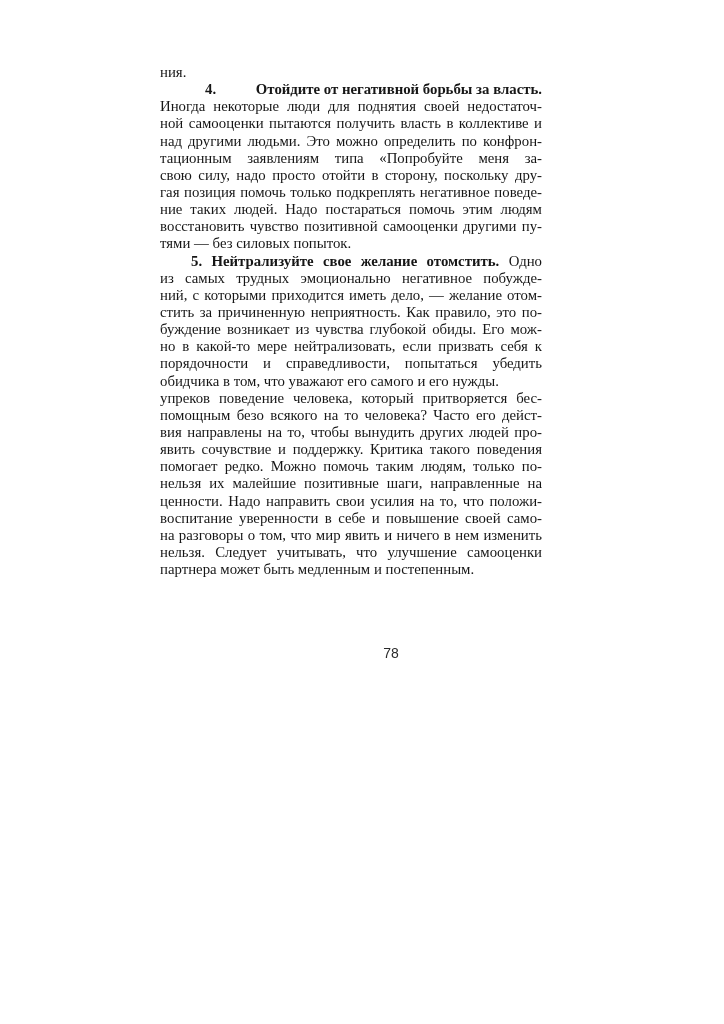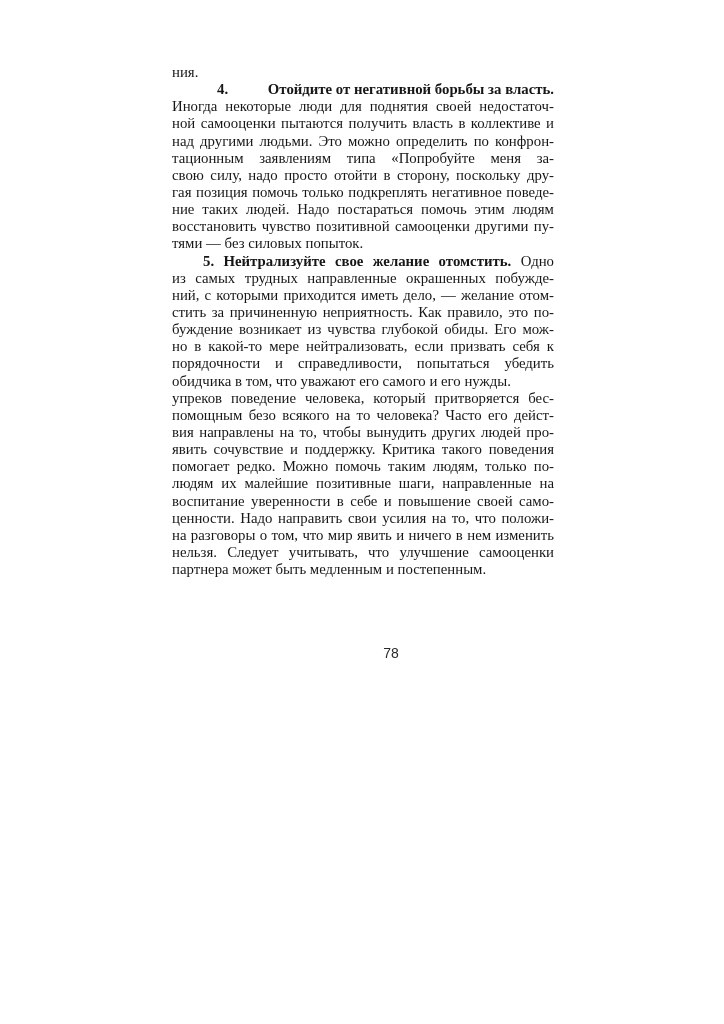--- a/index.html
+++ b/index.html
@@ -10,21 +10,21 @@
   .page {
     position: relative;
     width: 724px;
     height: 1024px;
     background: #ffffff;
     overflow: hidden;
     font-family: "Liberation Serif", serif;
   }
   .text-block {
     position: absolute;
-    left: 172px;
+    left: 160px;
     top: 64px;
     width: 382px;
     color: #161616;
     font-size: 14.8px;
   }
   .line {
     line-height: 17.15px;
     height: 17.15px;
     text-justify: inter-word;
   }
@@ -77,36 +77,36 @@
         <div class="line justify"><span>над другими людьми. Это можно определить по конфрон-</span></div>
         <div class="line justify"><span>тационным заявлениям типа «Попробуйте меня за-</span></div>
         <div class="line justify"><span>свою силу, надо просто отойти в сторону, поскольку дру-</span></div>
         <div class="line justify"><span>гая позиция помочь только подкреплять негативное поведе-</span></div>
         <div class="line justify"><span>ние таких людей. Надо постараться помочь этим людям</span></div>
         <div class="line justify"><span>восстановить чувство позитивной самооценки другими пу-</span></div>
         <div class="line"><span>тями — без силовых попыток.</span></div>
       </div>
       <div>
         <div class="line justify" style="text-indent: 31px;"><span class="b">5. Нейтрализуйте свое желание отомстить.</span><span> Одно</span></div>
-        <div class="line justify"><span>из самых трудных направленные окрашенных побужде-</span></div>
+        <div class="line justify"><span>из самых трудных эмоционально негативное побужде-</span></div>
         <div class="line justify"><span>ний, с которыми приходится иметь дело, — желание отом-</span></div>
         <div class="line justify"><span>стить за причиненную неприятность. Как правило, это по-</span></div>
         <div class="line justify"><span>буждение возникает из чувства глубокой обиды. Его мож-</span></div>
         <div class="line justify"><span>но в какой-то мере нейтрализовать, если призвать себя к</span></div>
         <div class="line justify"><span>порядочности и справедливости, попытаться убедить</span></div>
         <div class="line"><span>обидчика в том, что уважают его самого и его нужды.</span></div>
       </div>
       <div>
         <div class="line justify"><span>упреков поведение человека, который притворяется бес-</span></div>
         <div class="line justify"><span>помощным безо всякого на то человека? Часто его дейст-</span></div>
         <div class="line justify"><span>вия направлены на то, чтобы вынудить других людей про-</span></div>
         <div class="line justify"><span>явить сочувствие и поддержку. Критика такого поведения</span></div>
         <div class="line justify"><span>помогает редко. Можно помочь таким людям, только по-</span></div>
-        <div class="line justify"><span>людям их малейшие позитивные шаги, направленные на</span></div>
+        <div class="line justify"><span>нельзя их малейшие позитивные шаги, направленные на</span></div>
+        <div class="line justify"><span>ценности. Надо направить свои усилия на то, что положи-</span></div>
         <div class="line justify"><span>воспитание уверенности в себе и повышение своей само-</span></div>
-        <div class="line justify"><span>ценности. Надо направить свои усилия на то, что положи-</span></div>
         <div class="line justify"><span>на разговоры о том, что мир явить и ничего в нем изменить</span></div>
         <div class="line justify"><span>нельзя. Следует учитывать, что улучшение самооценки</span></div>
         <div class="line"><span>партнера может быть медленным и постепенным.</span></div>
       </div>
     </div>
   <div class="page-number">78</div>
 </div>
 
 </body></html>

